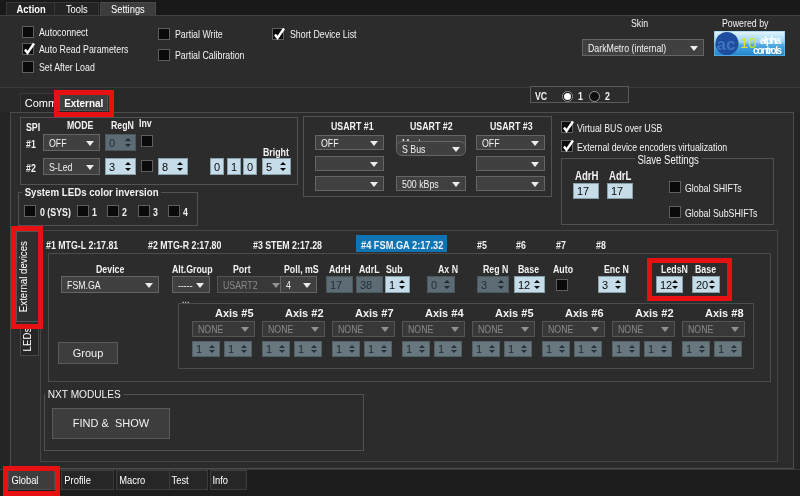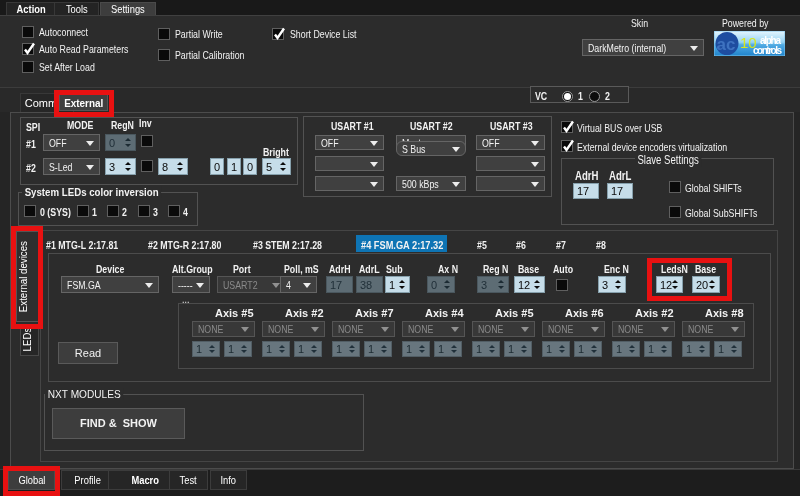--- a/index.html
+++ b/index.html
@@ -35,21 +35,21 @@
 
 .red { position:absolute; border:5px solid #e81111; z-index:50; }
 
 .lbl { position:absolute; white-space:nowrap; font-size:11px; color:#f2f2f2; transform:scaleX(0.8); transform-origin:0 50%; }
 .nsx { transform:none; }
 
 .grp { position:absolute; border:1px solid #525252; }
 
 .vtab { position:absolute; writing-mode:vertical-rl; transform:rotate(180deg) scaleY(0.88); text-align:center; font-size:11px; color:#fff; }
 
-.btab { position:absolute; top:470px; height:20px; background:#262626; border:1px solid #3c3c3c; color:#fff; text-align:center; font-size:11px; line-height:18px; }
+.btab { position:absolute; top:470px; height:20px; background:#262626; border:1px solid #3c3c3c; color:#fff; font-size:11px; line-height:18px; }
 .btab.act { background:#3d3d3d; border-color:#4d4d4d; }
 .btn { position:absolute; background:#3d3d3d; border:1px solid #5a5a5a; color:#f2f2f2; text-align:center; font-size:11px; }
 </style>
 </head>
 <body>
 
 <div class="abs" style="left:0;top:0;width:800px;height:15px;background:#191919;"></div>
 <div class="ttab" style="left:6px;width:50px;font-weight:bold;"><span>Action</span></div>
 <div class="ttab" style="left:54px;width:45px;"><span>Tools</span></div>
 <div class="ttab act" style="left:100px;width:56px;"><span>Settings</span></div>
@@ -400,25 +400,25 @@
     <div class="spin axd" style="left:682px;top:341px;width:28px;height:16px;">
       <i>1</i>
       <span class="ar"></span>
     </div>
     <div class="spin axd" style="left:714px;top:341px;width:28px;height:16px;">
       <i>1</i>
       <span class="ar"></span>
     </div>
   </div>
 
-<div class="btn" style="left:58px;top:342px;width:60px;height:22px;line-height:20px;">Read</div>
+<div class="btn" style="left:58px;top:342px;width:60px;height:22px;line-height:20px;">Group</div>
 
 <div class="grp" style="left:44px;top:394px;width:320px;height:57px;"></div>
 <div class="lbl" style="left:45px;top:388px;background:#2c2c2c;padding:0 3px;transform:scaleX(0.92);">NXT MODULES</div>
-<div class="btn" style="left:52px;top:408px;width:133px;height:31px;line-height:29px;font-weight:bold;">FIND &amp;&nbsp; SHOW</div>
+<div class="btn" style="left:52px;top:408px;width:118px;height:31px;line-height:29px;">FIND &amp;&nbsp; SHOW</div>
 
 <div class="abs" style="left:0;top:469px;width:800px;height:27px;background:#1d1d1d;border-top:1px solid #3a3a3a;"></div>
 <div class="btab act" style="left:8px;width:47px;"><span>Global</span></div>
 <div class="btab" style="left:61px;width:53px;"><span>Profile</span></div>
-<div class="btab" style="left:108px;width:74px;font-weight:bold;"><span>Macro</span></div>
+<div class="btab" style="left:116px;width:74px;"><span>Macro</span></div>
 <div class="btab" style="left:169px;width:39px;"><span>Test</span></div>
 <div class="btab" style="left:210px;width:37px;"><span>Info</span></div>
 <div class="red" style="left:3px;top:466px;width:57px;height:30px;"></div>
 
 </body></html>

